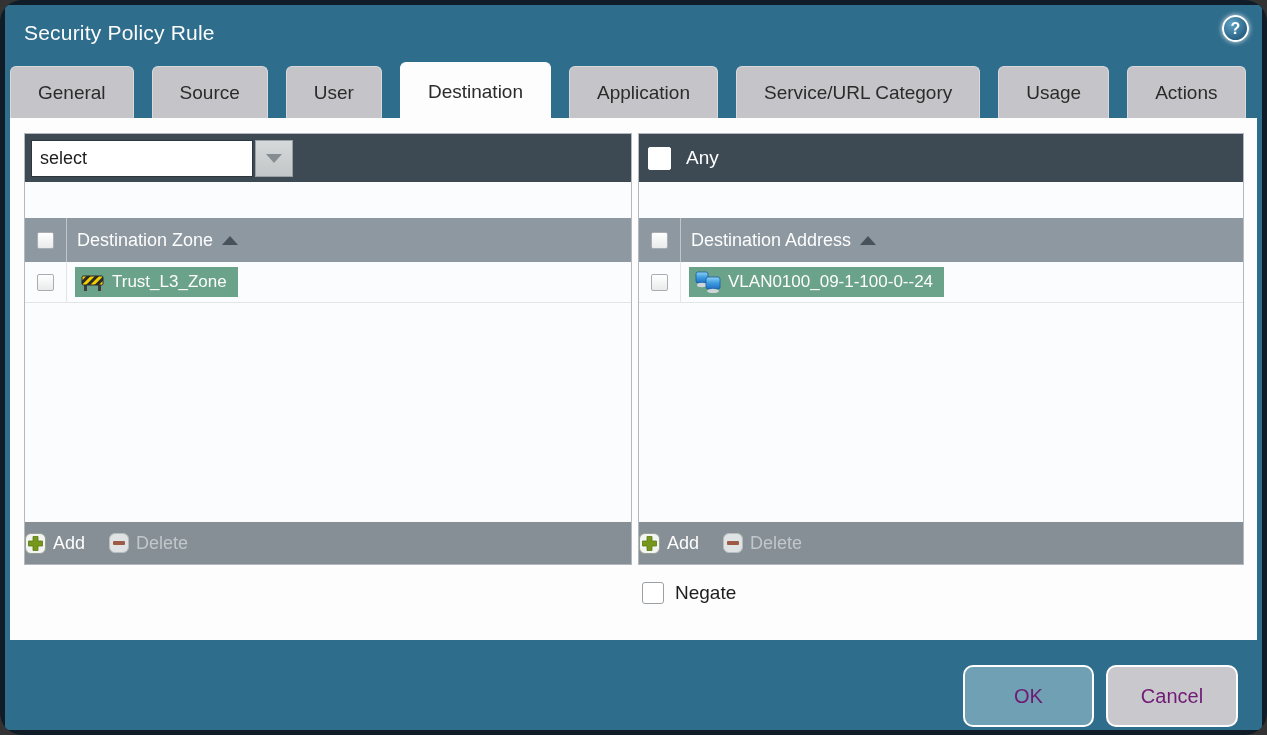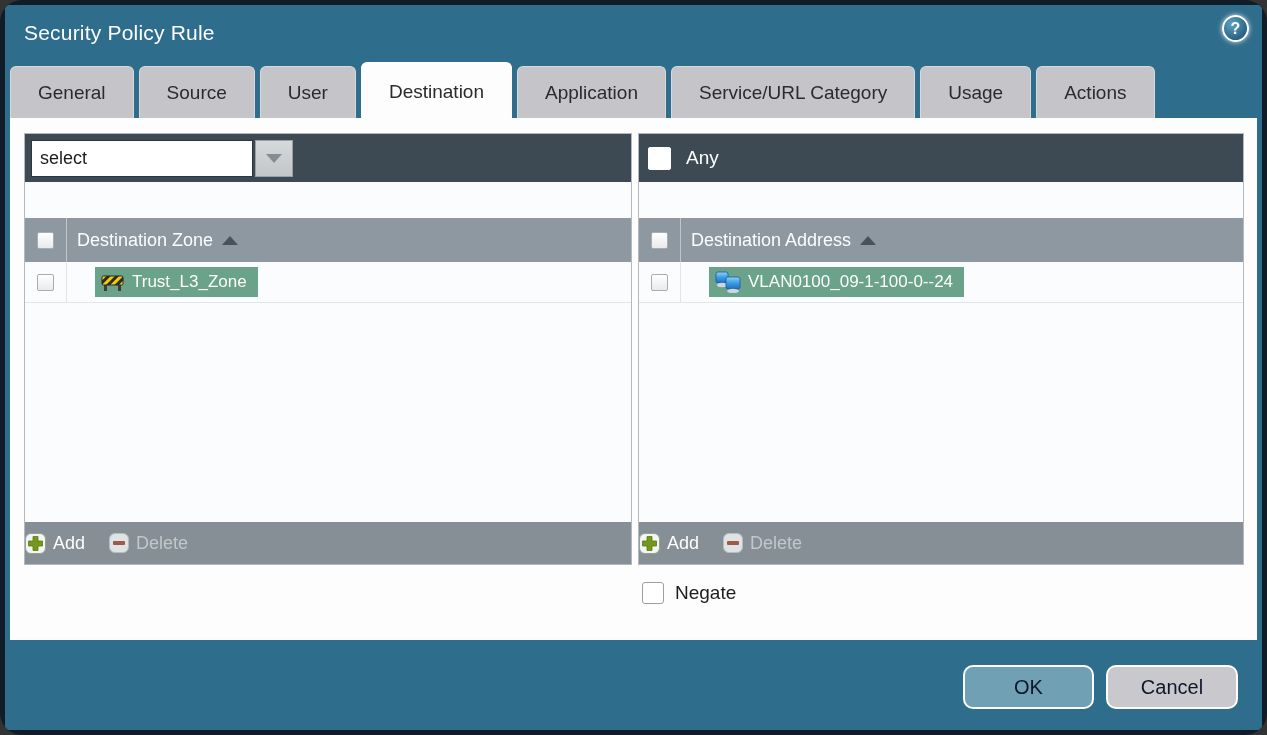--- a/index.html
+++ b/index.html
@@ -26,21 +26,21 @@
     position:absolute; right:13px; top:10px; width:27px; height:27px;
     border-radius:50%;
     background:radial-gradient(circle at 35% 30%, #5fa2c4, #2a6386 70%);
     border:2px solid #ffffff;
     box-shadow:0 0 5px rgba(255,255,255,.85);
     color:#fff; font-size:16px; font-weight:bold;
     display:flex; align-items:center; justify-content:center;
     cursor:pointer;
   }
   
-  .tabs { position:absolute; left:5px; top:61px; display:flex; gap:5px; height:52px; }
+  .tabs { position:absolute; left:5px; top:61px; display:flex; gap:18px; height:52px; }
   .tab {
     height:52px; padding:0 27px; background:#c5c5c9;
     border-radius:6px 6px 0 0;
     display:flex; align-items:center; justify-content:center;
     font-size:19px; color:#2b2b2b; cursor:pointer;
     border:1px solid #d9d9dc; border-bottom:none;
     white-space:nowrap;
   }
   .tab.active {
     background:#fdfdfd; margin-top:-4px; height:58px; z-index:3;
@@ -107,44 +107,44 @@
   }
   .panel-body { flex:1 1 auto; background:#fbfcfd; overflow:hidden; }
   .grid-row {
     height:41px; display:flex; align-items:center;
     border-bottom:1px solid #e2e5e7; cursor:pointer;
   }
   .grid-row .cb-col { align-self:stretch; }
   .chip {
     display:inline-flex; align-items:center; gap:7px;
     background:#6aa28a; color:#fdfdfd; font-size:17px;
-    height:30px; padding:0 11px 0 6px; margin-left:28px;
+    height:30px; padding:0 11px 0 6px; margin-left:8px;
     white-space:nowrap;
   }
   .panel-footer {
     height:42px; flex:0 0 42px; background:#868f95;
     display:flex; align-items:center; gap:24px;
   }
   .footer-btn {
     display:flex; align-items:center; gap:7px; cursor:pointer;
     font-size:18px; color:#fdfdfd; background:none; border:none;
     font-family:"Liberation Sans",sans-serif;
   }
   .footer-btn.disabled { color:#c1c7cb; cursor:default; }
   .negate-row {
     position:absolute; left:632px; top:464px;
     display:flex; align-items:center;
   }
   .cb-negate { width:22px; height:22px; border:1px solid #9aa0a5; border-radius:3px; }
   .negate-label { font-size:19px; color:#1d1d1d; margin-left:11px; }
   
   .btn {
-    position:absolute; height:44px; border:2px solid #ffffff; border-radius:10px;
+    position:absolute; height:62px; border:2px solid #ffffff; border-radius:10px;
     font-family:"Liberation Sans",sans-serif;
-    font-size:20px; color:#0f172a; cursor:pointer;
+    font-size:20px; color:#701a75; cursor:pointer;
     display:flex; align-items:center; justify-content:center;
   }
   .btn-ok     { left:958px;  top:660px; width:131px; background:#6fa0b4; }
   .btn-cancel { left:1101px; top:660px; width:132px; background:#c9c9cd; }
   svg { display:block; }
 </style>
 </head>
 <body>
 
 <div class="frame">

